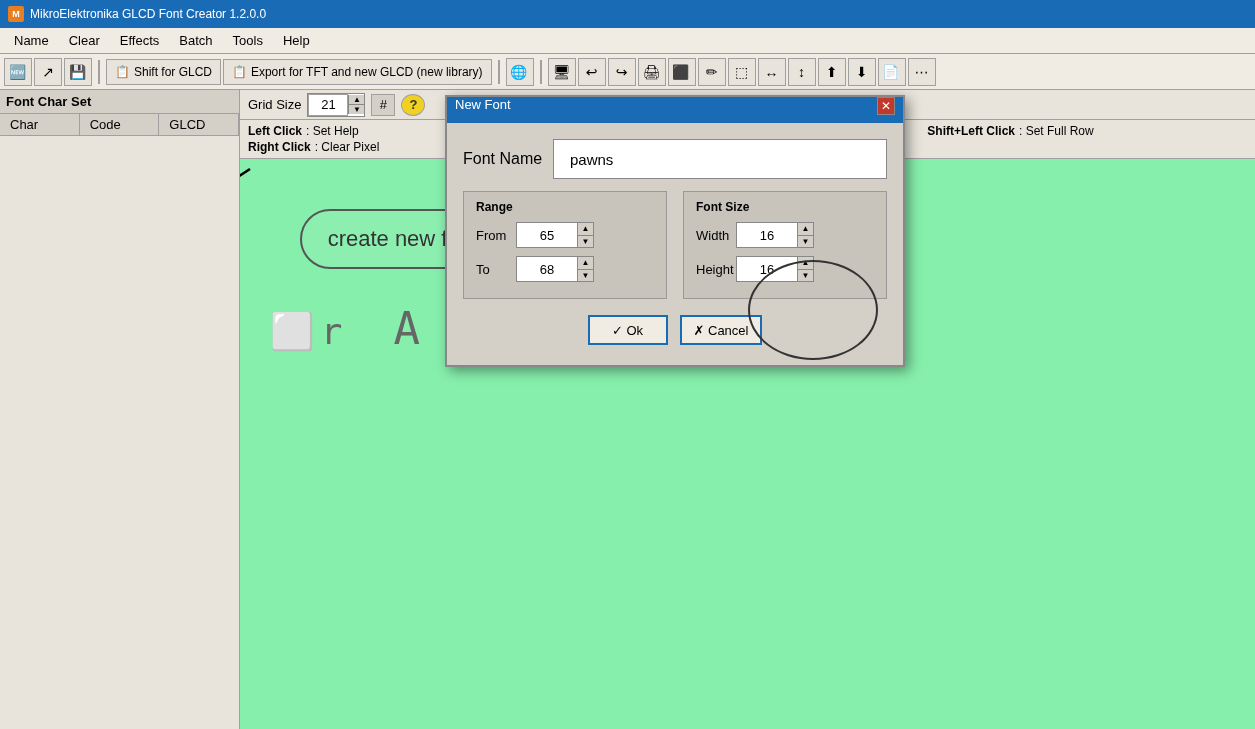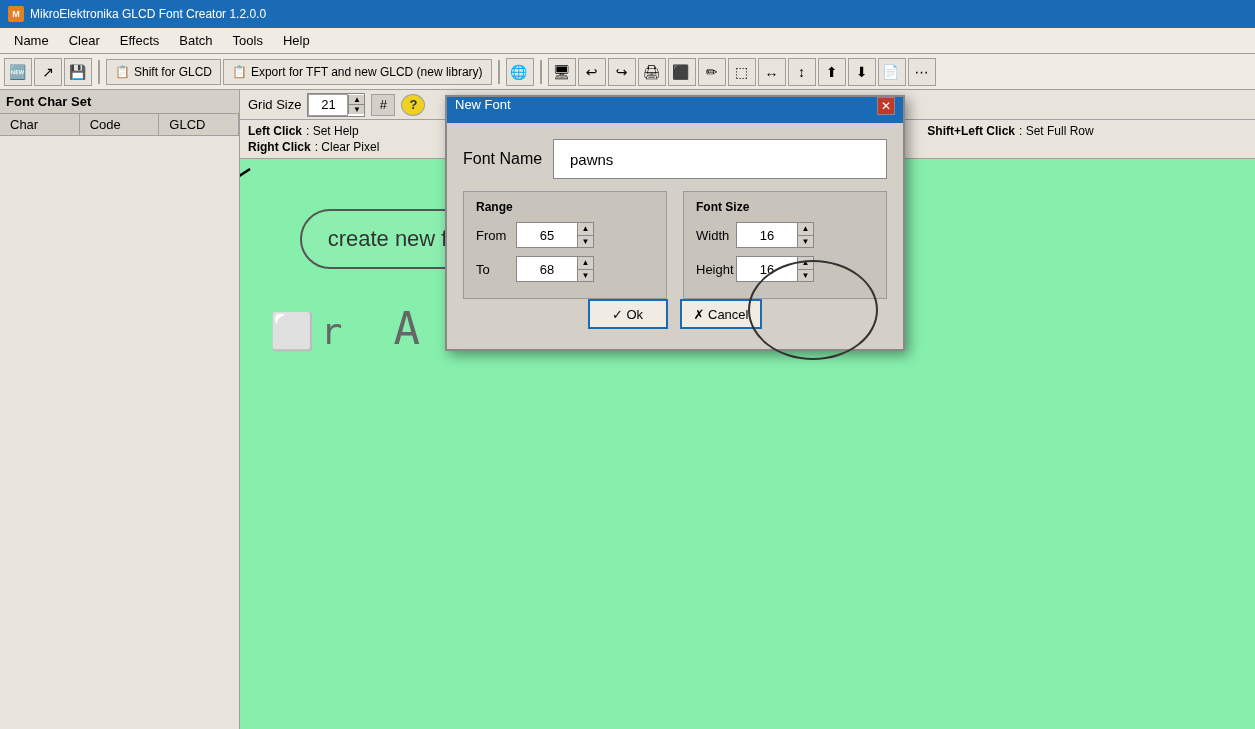--- a/index.html
+++ b/index.html
@@ -363,20 +363,21 @@
       align-items: center;
       justify-content: center;
     }
     .spin-up { border-bottom: 1px solid #888; }
 
     
     #dialog-buttons {
       display: flex;
       justify-content: center;
       gap: 12px;
+      margin-top: 16px;
       padding-bottom: 4px;
     }
     .dialog-btn {
       height: 30px;
       min-width: 80px;
       border: 2px solid #1a6bb5;
       background: #f0ece4;
       cursor: pointer;
       font-size: 13px;
       display: flex;

